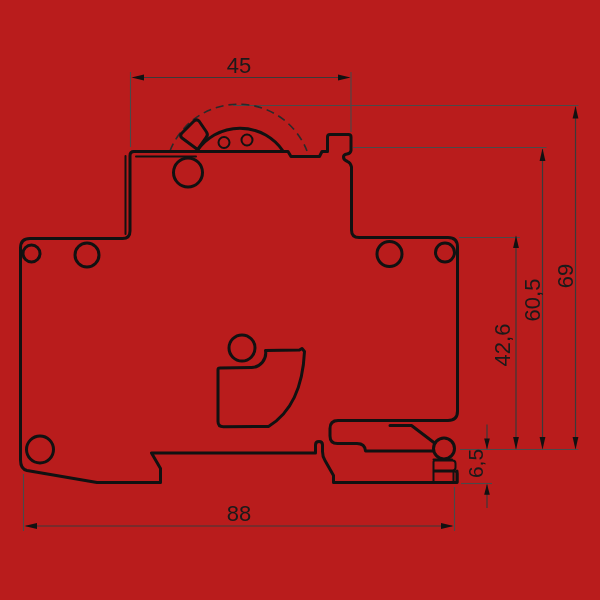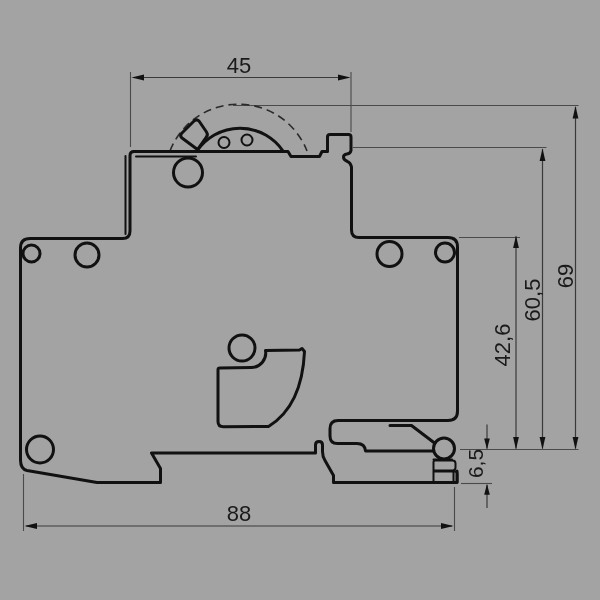--- a/index.html
+++ b/index.html
@@ -1,16 +1,16 @@
 <!DOCTYPE html>
 <html><head>
 <meta charset="utf-8">
 <style>
   html,body{margin:0;padding:0;background:#ffffff;}
-  .stage{width:600px;height:600px;position:relative;background:#a3a3a3;overflow:hidden;}
+  .stage{width:600px;height:600px;position:relative;background:#b91c1c;overflow:hidden;}
   svg{display:block;}
   .o  {stroke:#111;stroke-width:3;fill:none;stroke-linejoin:round;stroke-linecap:round;}
   .o2 {stroke:#111;stroke-width:2;fill:none;stroke-linejoin:round;stroke-linecap:round;}
   .dash{stroke:#2a2a2a;stroke-width:1.6;fill:none;stroke-dasharray:8 5;}
   .ext{stroke:#4a4a4a;stroke-width:1.1;fill:none;}
   .dim{stroke:#3a3a3a;stroke-width:1.2;fill:none;}
   .arr{fill:#111;stroke:none;}
   .lbl{font:22px "Liberation Sans", sans-serif;fill:#1a1a1a;}
   .lbl-s{font:21px "Liberation Sans", sans-serif;fill:#1a1a1a;}
 </style>

